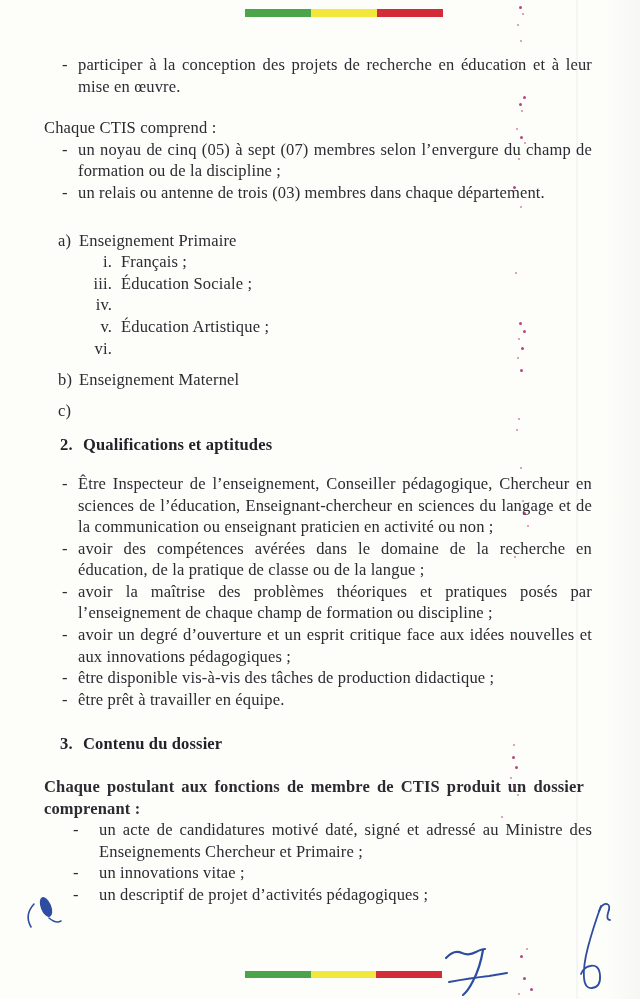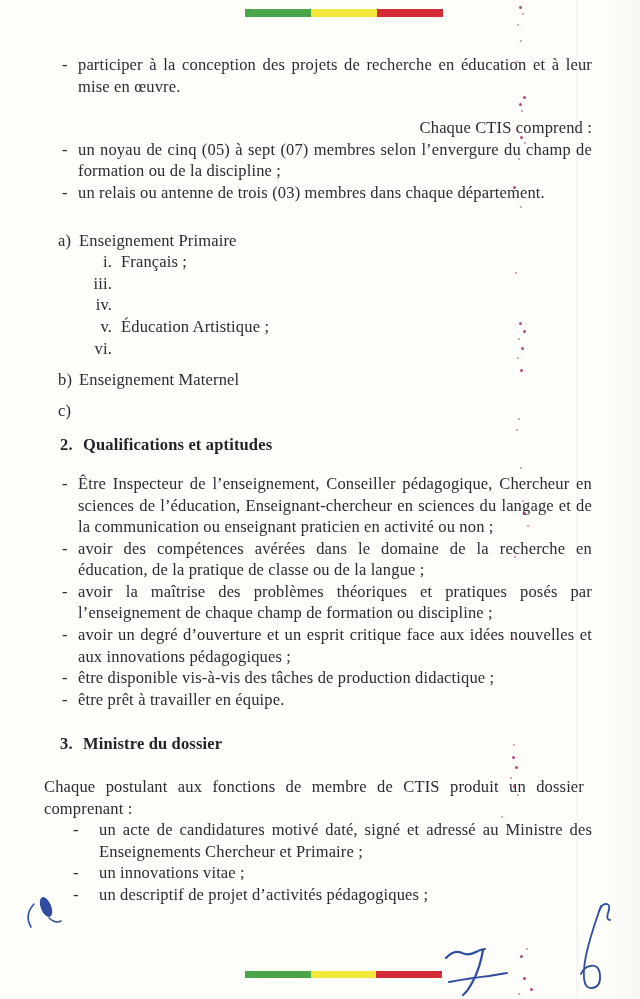--- a/index.html
+++ b/index.html
@@ -34,21 +34,21 @@
   .dliB .tx{flex:1 1 auto; text-align:justify;}
   
   .lli{margin-left:14px;}
   .lli .mk{flex:0 0 21px;}
   
   .rli{margin-left:42px;}
   .rli .mk{flex:0 0 26px; text-align:right; margin-right:9px;}
   
   .hdg{display:flex; margin-left:16px; font-weight:700; color:#22222a;}
   .hdg .mk{flex:0 0 16px; margin-right:7px;} .mt10{margin-top:10px;} .mt9{margin-top:9px;}
-  .mt13{margin-top:13px;} .mt17{margin-top:17px;} .mt20{margin-top:20px;text-align:right;} .mt23{margin-top:23px;} .mt26{margin-top:26px;}
+  .mt13{margin-top:13px;} .mt17{margin-top:17px;} .mt20{margin-top:20px;} .mt23{margin-top:23px;} .mt26{margin-top:26px;}
   .ink-layer{position:absolute; left:0; top:0; width:640px; height:999px; pointer-events:none;}
   .speck{position:absolute; border-radius:50%; background:var(--speck,#a82570);}
   svg.ink{position:absolute; overflow:visible;}
   svg.ink path{fill:none; stroke:var(--ink,#2e4da0); stroke-linecap:round; stroke-linejoin:round;}
 </style>
 </head>
 <body>
 
 <div class="page" style="--flag-green: #4ba449; --flag-yellow: #f1e83b; --flag-red: #d32b38; --ink: #2e4da0; --speck: #a82570; --text: #2b2b32;">
 
@@ -82,20 +82,21 @@
     <div class="row lli mt26">
       <span class="mk">a)</span>
       <span class="tx">Enseignement Primaire</span>
     </div>
     <div class="row rli">
       <span class="mk">i.</span>
       <span class="tx">Français ;</span>
     </div>
     <div class="row rli">
       <span class="mk">iii.</span>
+      <span class="tx">Éducation Sociale ;</span>
     </div>
     <div class="row rli">
       <span class="mk">iv.</span>
     </div>
     <div class="row rli">
       <span class="mk">v.</span>
       <span class="tx">Éducation Artistique ;</span>
     </div>
     <div class="row rli">
       <span class="mk">vi.</span>
@@ -133,23 +134,23 @@
       <span class="mk">-</span>
       <span class="tx">être disponible vis-à-vis des tâches de production didactique ;</span>
     </div>
     <div class="row dliA">
       <span class="mk">-</span>
       <span class="tx">être prêt à travailler en équipe.</span>
     </div>
 
     <div class="hdg mt23">
       <span class="mk">3.</span>
-      <span>Ministre du dossier</span>
-    </div>
-    <p class="just" style="margin:21px 8px 0 0;">Chaque postulant aux fonctions de membre de CTIS produit un dossier comprenant :</p>
+      <span>Contenu du dossier</span>
+    </div>
+    <p class="just" style="margin:21px 8px 0 0;font-weight:bold;">Chaque postulant aux fonctions de membre de CTIS produit un dossier comprenant :</p>
     <div class="row dliB">
       <span class="mk">-</span>
       <span class="tx">un acte de candidatures motivé daté, signé et adressé au Ministre des Enseignements Chercheur et Primaire ;</span>
     </div>
     <div class="row dliB">
       <span class="mk">-</span>
       <span class="tx">un innovations vitae ;</span>
     </div>
     <div class="row dliB">
       <span class="mk">-</span>

